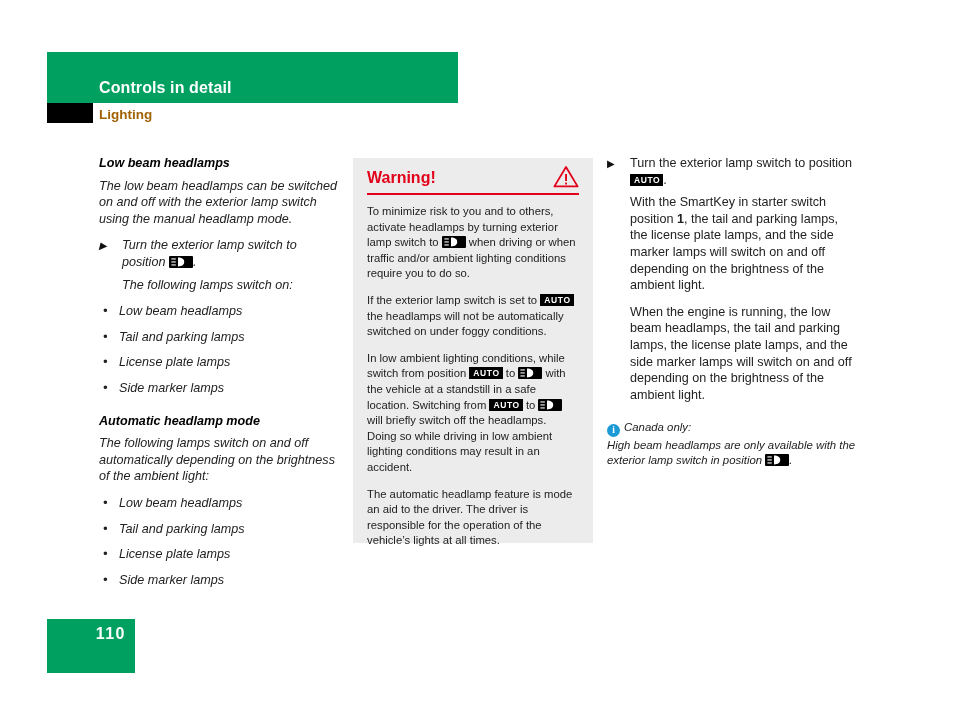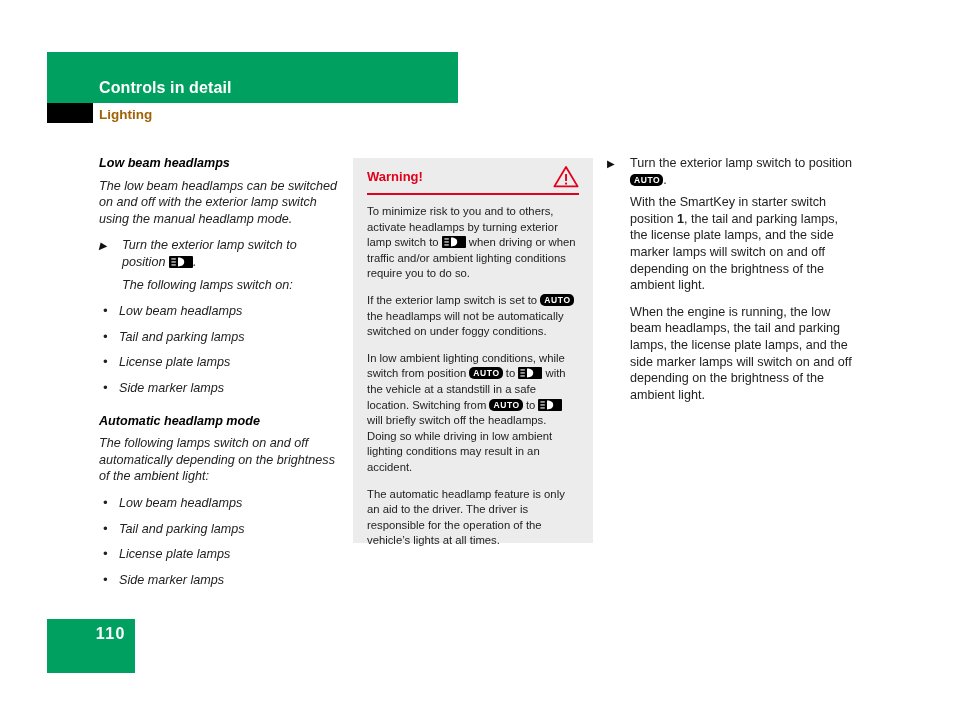--- a/index.html
+++ b/index.html
@@ -111,21 +111,21 @@
   .badge {
     display: inline-block;
     background: #000000;
     color: #ffffff;
     font-size: 8.5px;
     font-weight: bold;
     letter-spacing: 0.6px;
     padding: 1px 3px 1px 4px;
     vertical-align: 1px;
     line-height: 10px;
-    border-radius: 5px;
+    border-radius: 0;
   }
   .badge-lamp {
     display: inline-block;
     background: #000000;
     vertical-align: -2px;
     width: 24px;
     height: 12px;
     border-radius: 1px;
     position: relative;
     line-height: 0;
@@ -145,21 +145,21 @@
     position: relative;
     height: 35px;
     border-bottom: 2px solid #e2001a;
     margin: 0 14px 0 14px;
   }
   .warning-title {
     position: absolute;
     left: 0;
     top: 11px;
     color: #e2001a;
-    font-size: 13px;
+    font-size: 16px;
     font-weight: bold;
   }
   .warning-icon {
     position: absolute;
     right: 0;
     top: 7px;
   }
   .warning-body {
     padding: 9px 14px 0 14px;
     font-size: 11.3px;
@@ -311,34 +311,46 @@
       <span class="badge-lamp">
         <svg width="20" height="10" viewBox="0 0 20 10" xmlns="http://www.w3.org/2000/svg">
           <path d="M7 0.6 C11 0.6 13.2 2.4 13.2 5 C13.2 7.6 11 9.4 7 9.4 Z" fill="#ffffff"></path>
           <rect x="0.4" y="1.4" width="4.4" height="1.1" fill="#ffffff"></rect>
           <rect x="0.4" y="4.4" width="4.4" height="1.1" fill="#ffffff"></rect>
           <rect x="0.4" y="7.4" width="4.4" height="1.1" fill="#ffffff"></rect>
         </svg>
       </span>
       <span>will briefly switch off the headlamps. Doing so while driving in low ambient lighting conditions may result in an accident.</span></p>
 
-    <p>The automatic headlamp feature is only an aid to the driver. The driver is responsible for the operation of the vehicle’s lights at all times.</p>
+    <p>The automatic headlamp feature is mode an aid to the driver. The driver is responsible for the operation of the vehicle’s lights at all times.</p>
   </div>
 </div>
 
 <div class="col col-right">
 
   <div class="step">
     <span class="arrow">▶</span>
     <span>Turn the exterior lamp switch to position</span>
     <span class="badge">AUTO</span><span>.</span>
   </div>
 
   <p class="step-body"><span>With the SmartKey in starter switch position</span>
     <b>1</b><span>, the tail and parking lamps, the license plate lamps, and the side marker lamps will switch on and off depending on the brightness of the ambient light.</span></p>
 
   <p class="step-body">When the engine is running, the low beam headlamps, the tail and parking lamps, the license plate lamps, and the side marker lamps will switch on and off depending on the brightness of the ambient light.</p>
 
+  <div class="note">
+    <span class="note-icon">i</span><span class="note-label">Canada only:</span>
+    <span class="note-text"><span>High beam headlamps are only available with the exterior lamp switch in position</span>
+      <span class="badge-lamp">
+        <svg width="20" height="10" viewBox="0 0 20 10" xmlns="http://www.w3.org/2000/svg">
+          <path d="M7 0.6 C11 0.6 13.2 2.4 13.2 5 C13.2 7.6 11 9.4 7 9.4 Z" fill="#ffffff"></path>
+          <rect x="0.4" y="1.4" width="4.4" height="1.1" fill="#ffffff"></rect>
+          <rect x="0.4" y="4.4" width="4.4" height="1.1" fill="#ffffff"></rect>
+          <rect x="0.4" y="7.4" width="4.4" height="1.1" fill="#ffffff"></rect>
+        </svg>
+      </span><span>.</span></span>
+  </div>
 </div>
 
 <div class="page-box">
   <span class="page-num">110</span>
 </div>
 
 </body></html>

